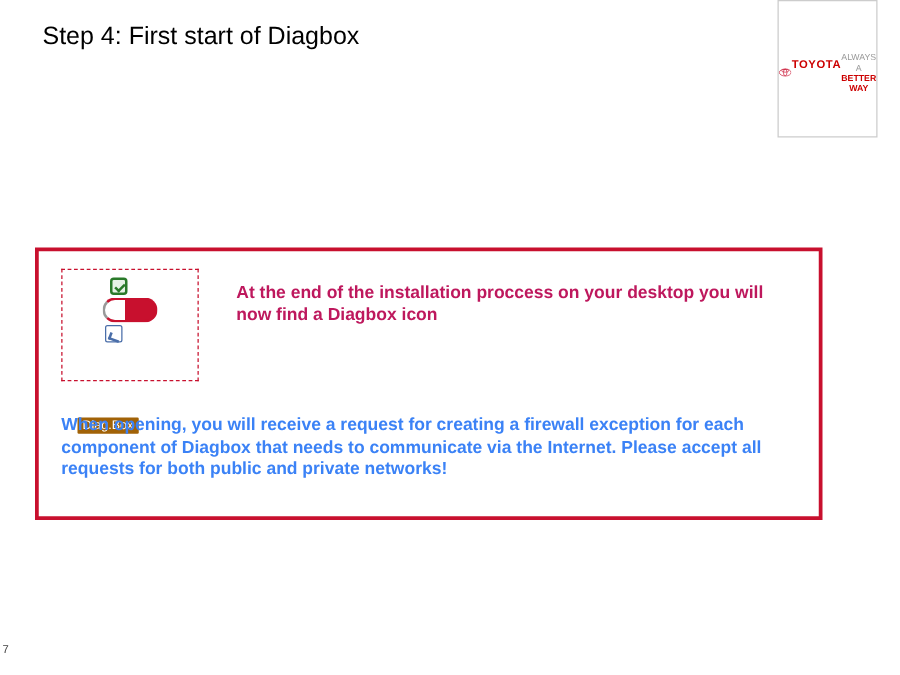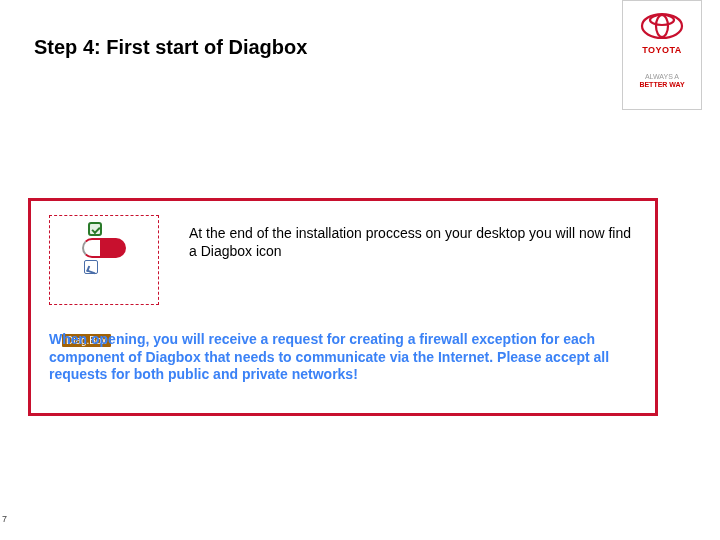--- a/index.html
+++ b/index.html
@@ -6,36 +6,36 @@
   body {
     width: 720px;
     height: 540px;
     background: #fff;
     font-family: Arial, Helvetica, sans-serif;
     position: relative;
     overflow: hidden;
   }
   .title {
     position: absolute;
-    top: 36px;
+    top: 18px;
     left: 34px;
     font-size: 20px;
-    font-weight: bold;
+    font-weight: normal;
     color: #000;
   }
   .logo-box {
     position: absolute;
     top: 0;
     right: 18px;
     width: 80px;
     height: 110px;
     border: 1px solid #ccc;
     background: #fff;
     display: flex;
-    flex-direction: column;
+    flex-direction: row;
     align-items: center;
     padding-top: 10px;
   }
   .logo-emblem {
     width: 44px;
     height: 30px;
     margin-bottom: 4px;
   }
   .logo-name {
     font-size: 9px;
@@ -137,22 +137,22 @@
     margin-top: 58px;
     margin-left: 8px;
     border-radius: 1px;
   }
   .intro-text {
     position: absolute;
     left: 158px;
     top: 24px;
     right: 16px;
     font-size: 14px;
-    font-weight: normal;
-    color: #000000;
+    font-weight: bold;
+    color: #be185d;
     line-height: 1.25;
   }
   .body-text {
     position: absolute;
     left: 18px;
     top: 130px;
     right: 24px;
     font-size: 14px;
     font-weight: bold;
     color: #3b82f6;

